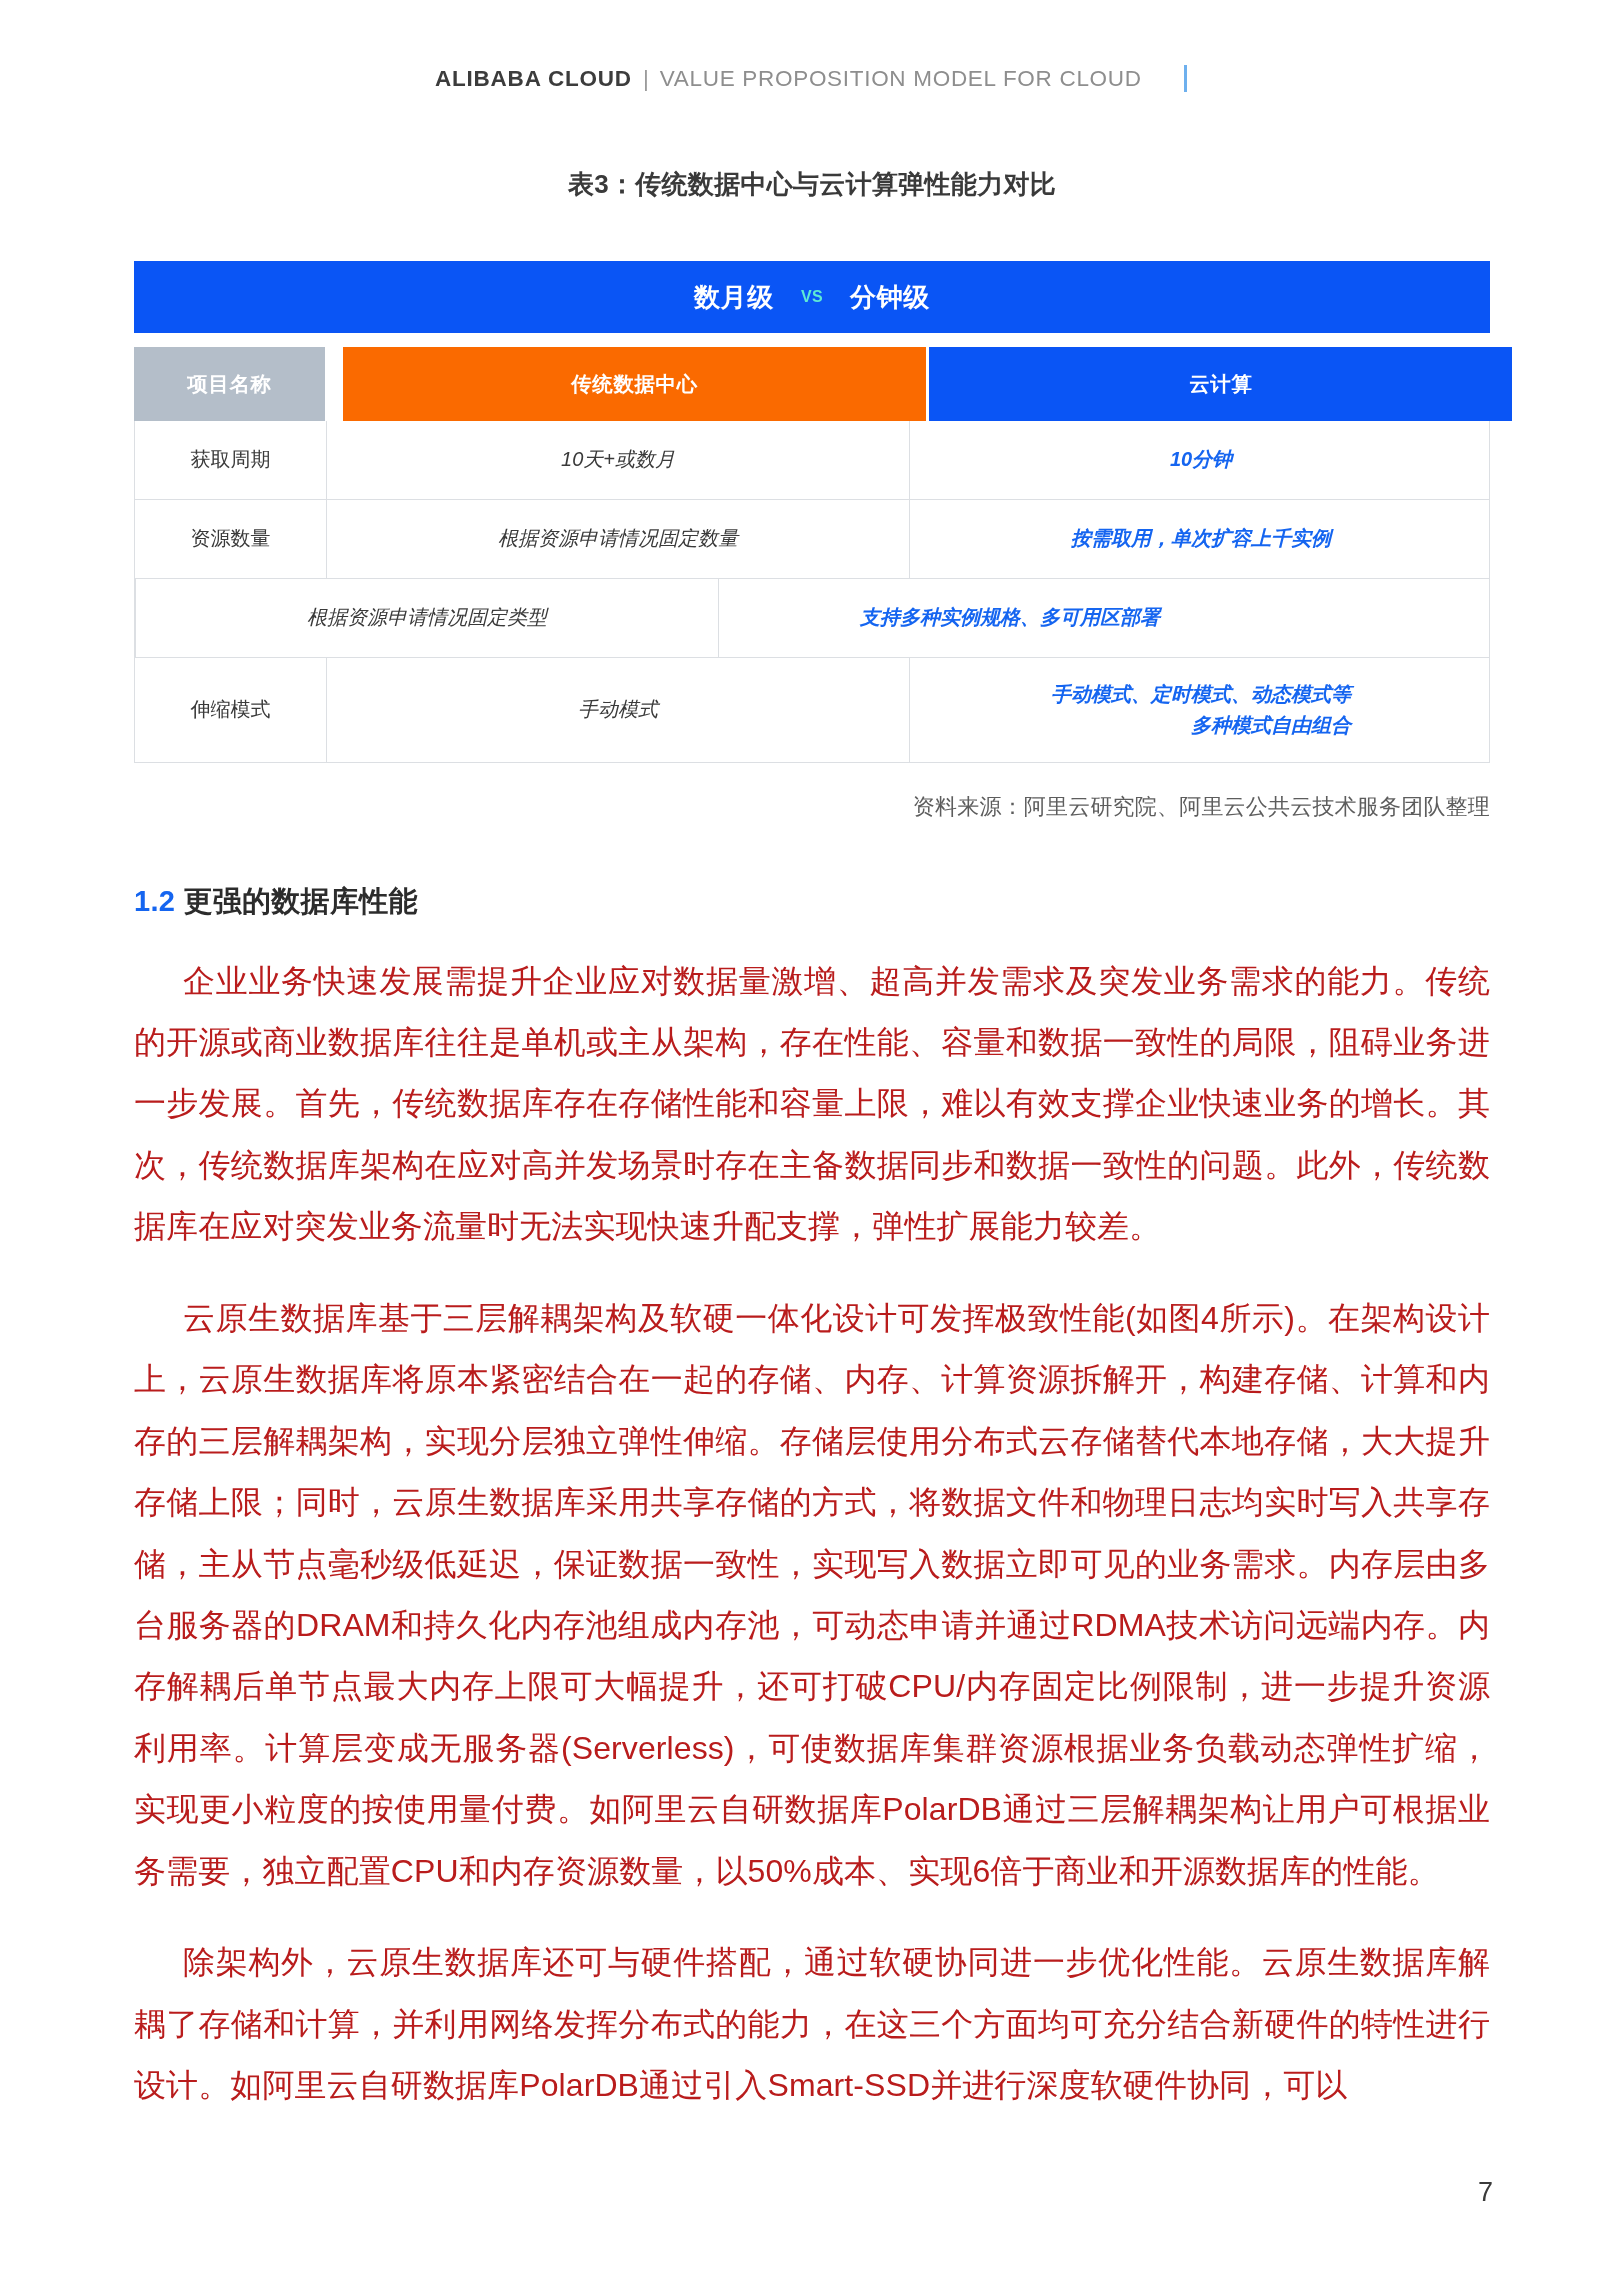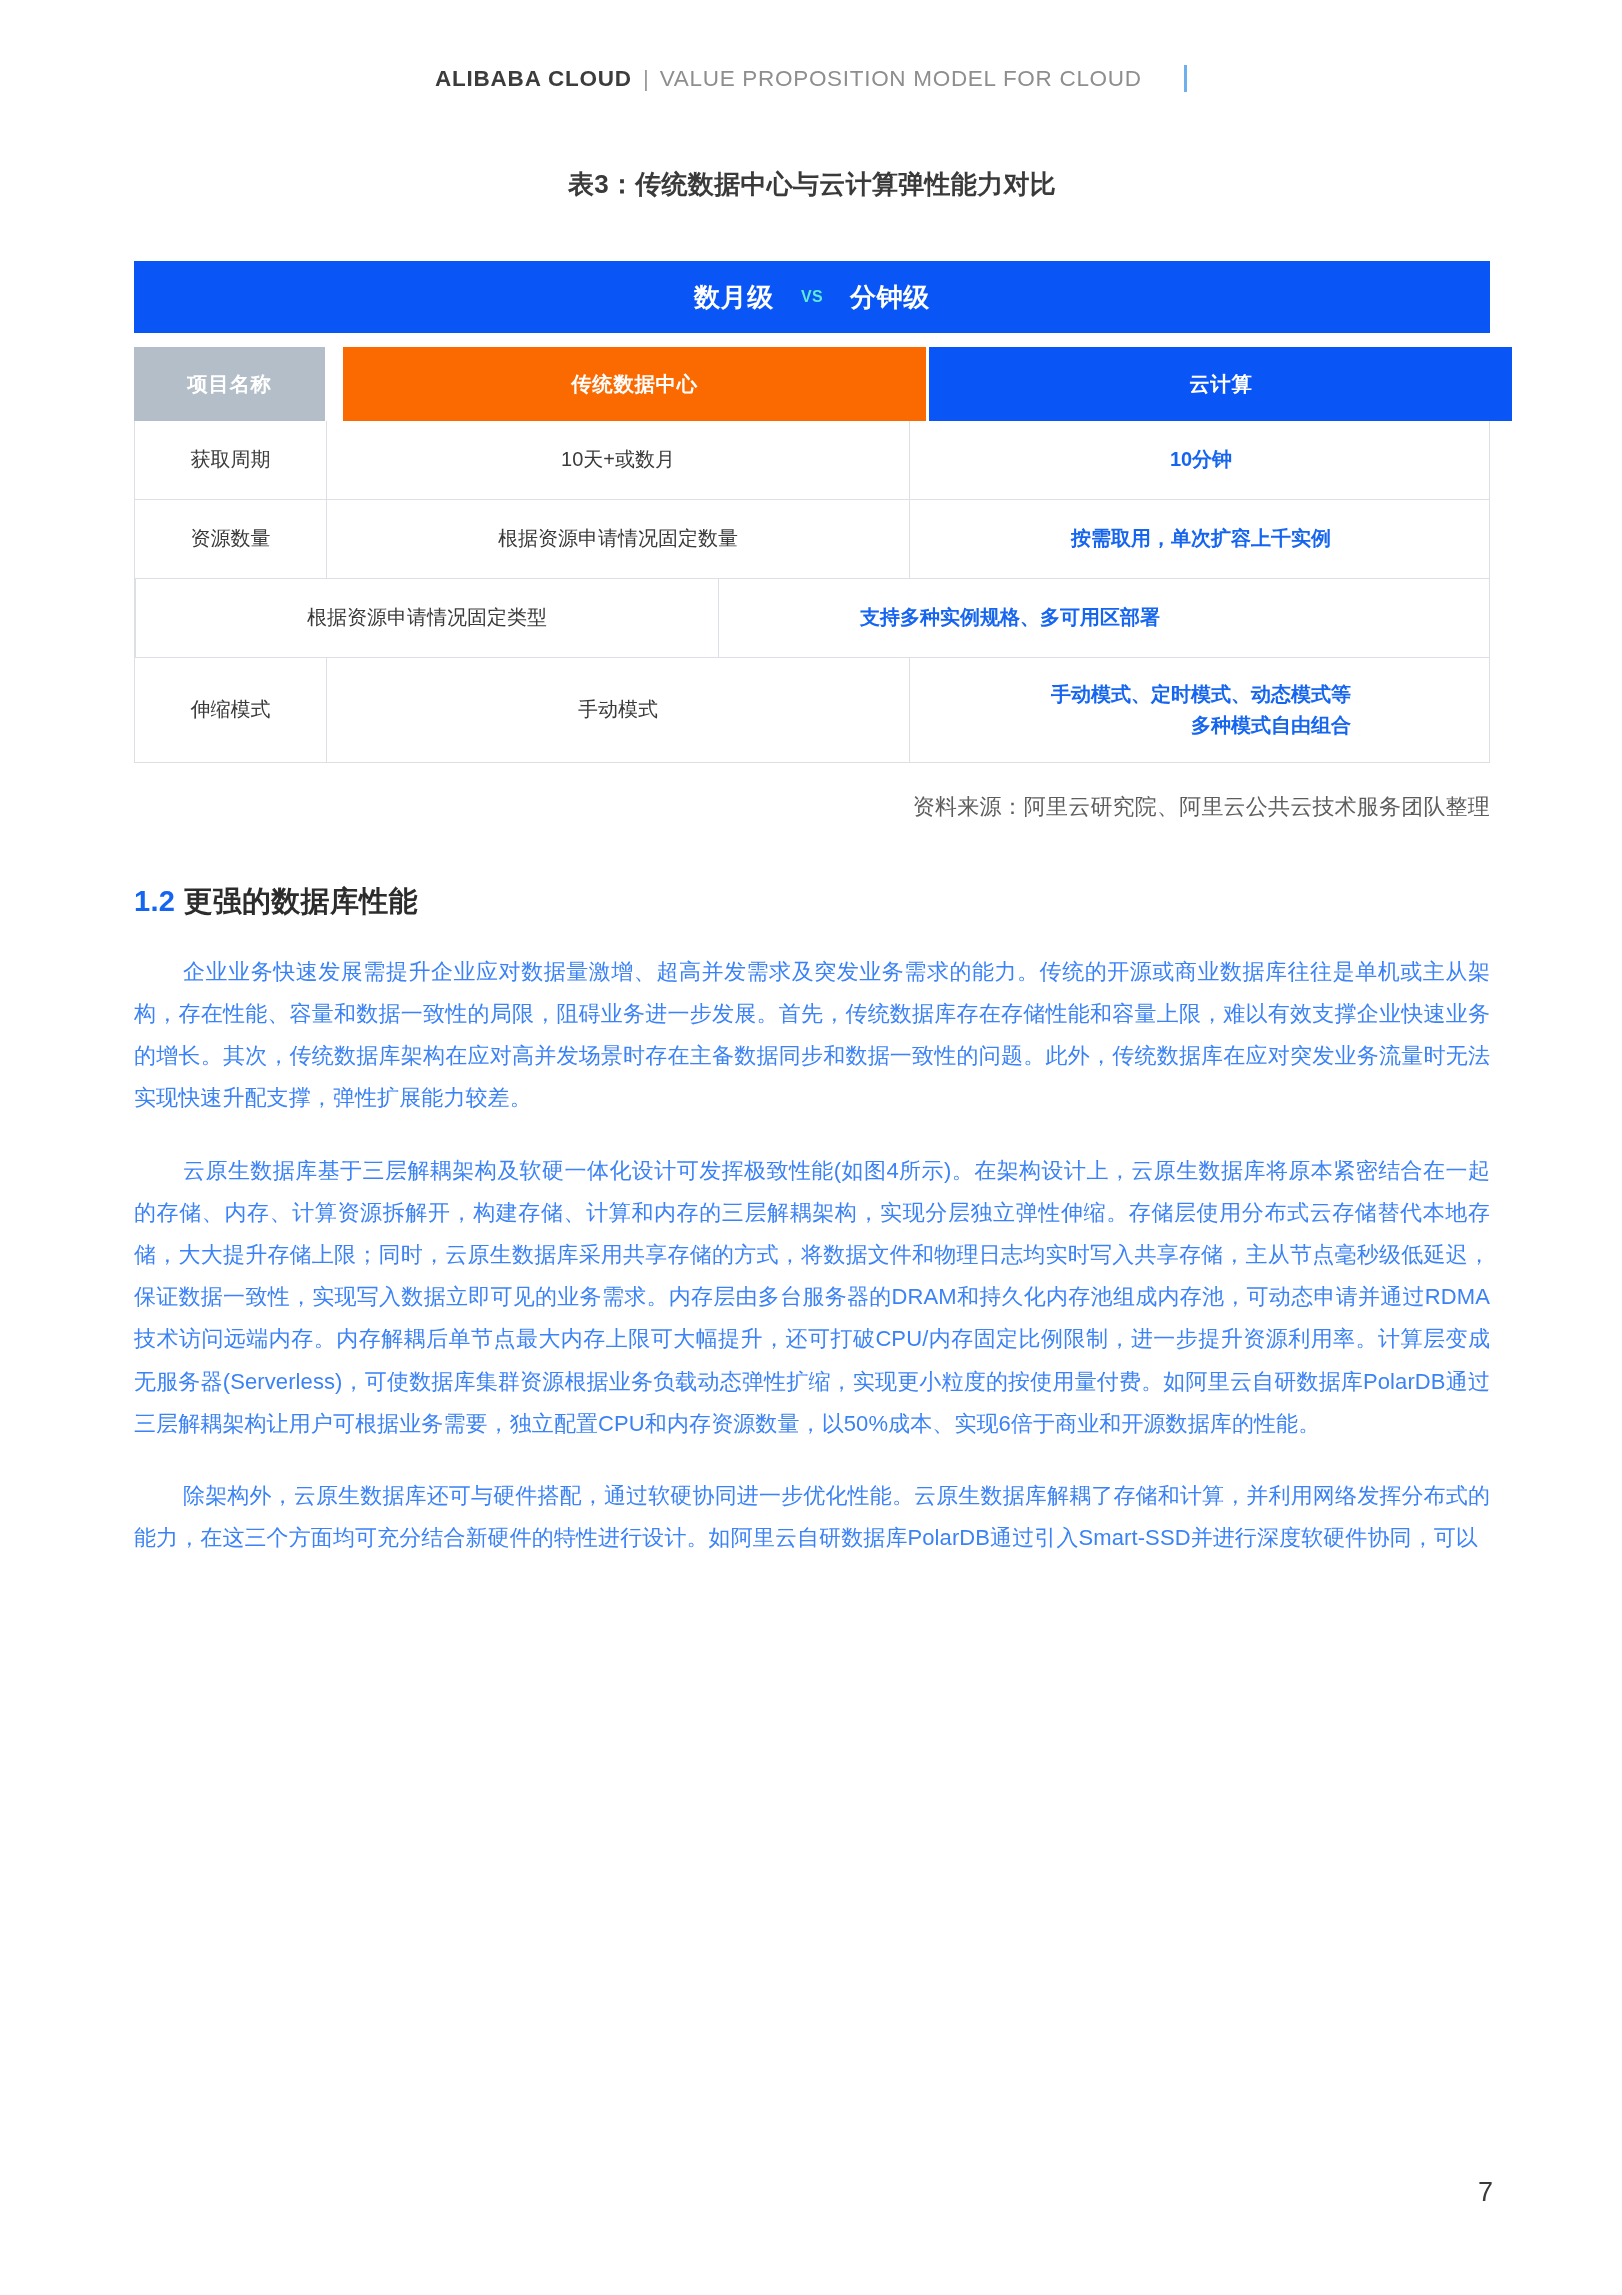--- a/index.html
+++ b/index.html
@@ -136,21 +136,21 @@
     display: flex;
     align-items: center;
     justify-content: center;
     text-align: right;
     font-size: 20px;
     color: #3a3a3a;
     padding: 0 9.5px;
     box-sizing: border-box;
     min-height: 78px;
   }
-  .cell.sep { border-left: 1.4px solid #dcdfe3; }
+  .cell.sep { border-left: 1.4px solid #dcdfe3; font-style: italic; }
   .cell.cloud {
     color: #1565f0;
     font-weight: bold;
     line-height: 1.55;
   }
   .row.tall .cell { min-height: 104px; }
 
   .source-note {
     text-align: right;
     font-size: 22px;
@@ -168,23 +168,23 @@
     letter-spacing: 0.3px;
   }
   .section-heading .num {
     color: #1565f0;
     font-weight: bold;
     margin-right: 8.2px;
   }
 
   
   p.body {
-    font-size: 22px;
+    font-size: 32px;
     line-height: 1.92;
-    color: #3b82f6;
+    color: #b91c1c;
     text-align: justify;
     text-align-last: left;
     margin: 0;
     text-indent: 49px;
     letter-spacing: 0.1px;
   }
   p.body.gap { margin-top: 30px; }
   #para-1 { margin-top: 29px; }
 
   

